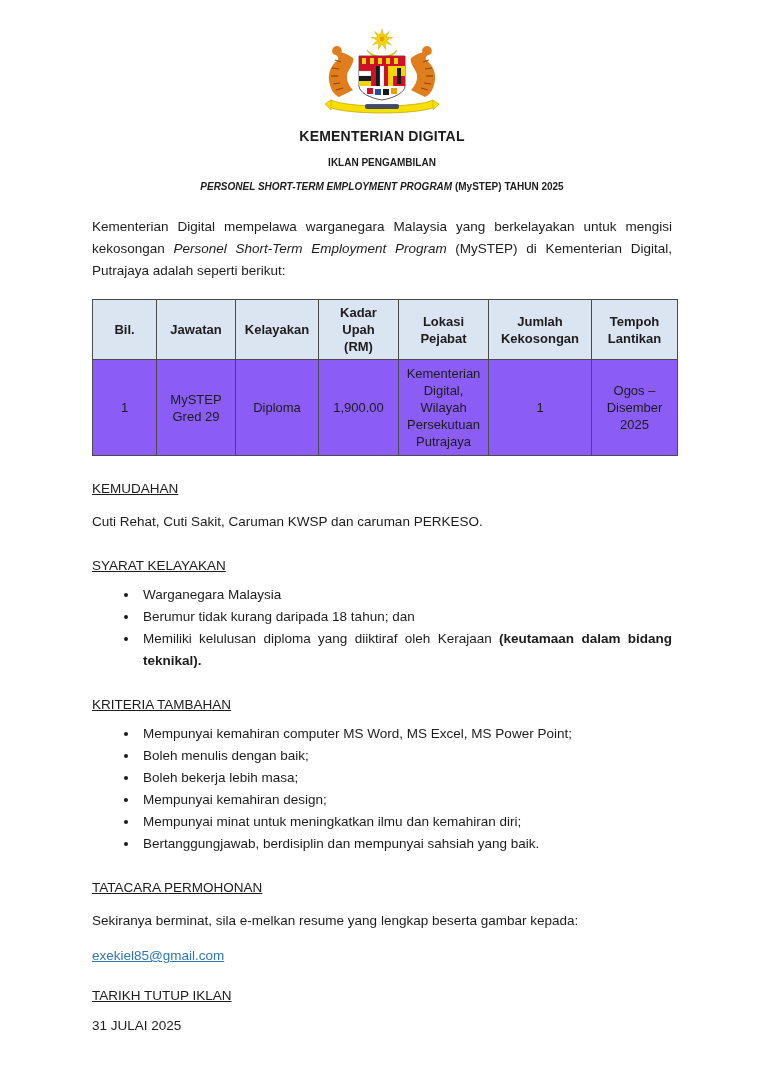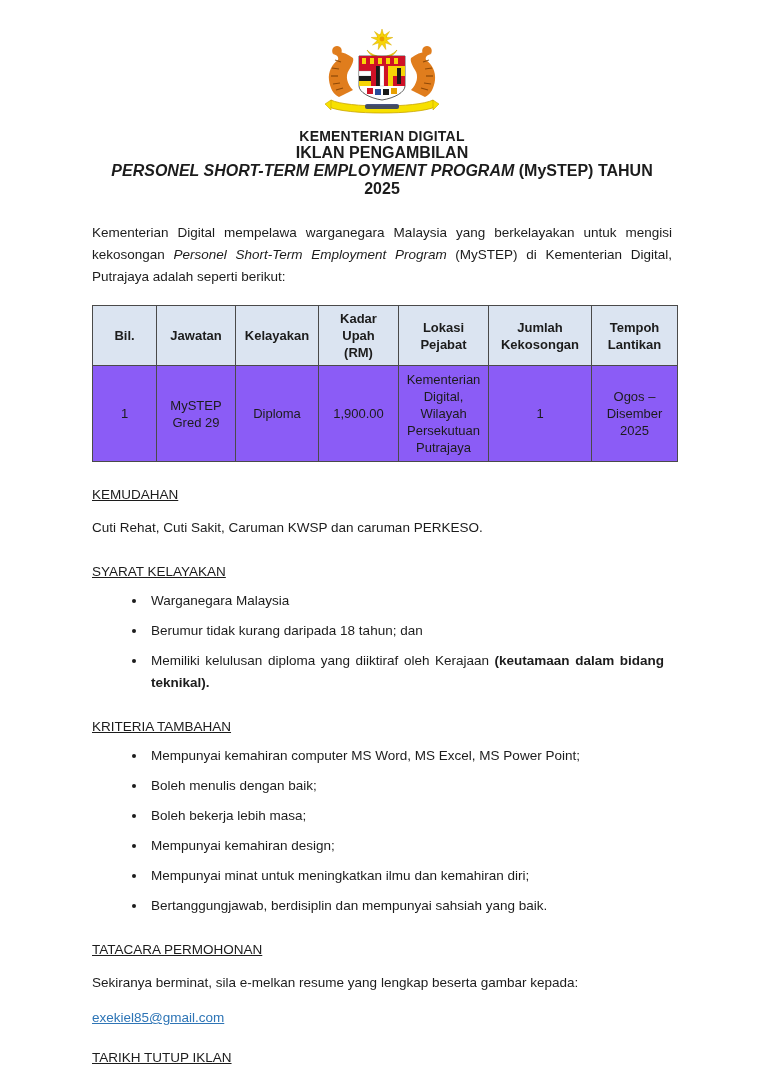--- a/index.html
+++ b/index.html
@@ -12,21 +12,21 @@
     font-size: 13.5px;
     overflow: hidden;
   }
   .doc { padding: 26px 91px 0 92px; }
 
   .logo-row { display: flex; justify-content: center; margin-top: 2px; }
   .ministry {
     text-align: center; font-weight: bold; font-size: 14px;
     margin-top: 10px; letter-spacing: 0.2px;
   }
-  .headline { text-align: center; font-weight: bold; font-size: 16px; margin-top: 0; }
+  .headline { text-align: center; font-weight: bold; font-size: 10px; margin-top: 13px; }
   .headline .it { font-style: italic; }
 
   .intro { margin-top: 24px; text-align: justify; line-height: 22px; }
   .intro .it { font-style: italic; }
 
   table.jobs {
     border-collapse: collapse; margin-top: 17px; width: 585px;
     table-layout: fixed;
   }
   table.jobs th, table.jobs td {
@@ -40,21 +40,21 @@
   table.jobs td { font-size: 13px; height: 96px; background: #8b5cf6; }
 
   .sec-heading {
     font-weight: normal; text-decoration: underline;
     font-size: 13.5px; margin-top: 25px;
   }
   .sec-body { margin-top: 15px; line-height: 22px; }
 
   ul.blist { margin: 11px 0 0 0; padding-left: 47px; }
   ul.blist li {
-    line-height: 22px; margin: 8px; padding-left: 4px;
+    line-height: 22px; margin: 0; padding-left: 4px;
     text-align: justify;
   }
   .bold { font-weight: bold; }
 
   .email-row { margin-top: 16px; }
   .email-row a { color: #2e75b6; text-decoration: underline; }
 
   .closing-date { margin-top: 15px; font-weight: normal; }
 </style>
 </head>

